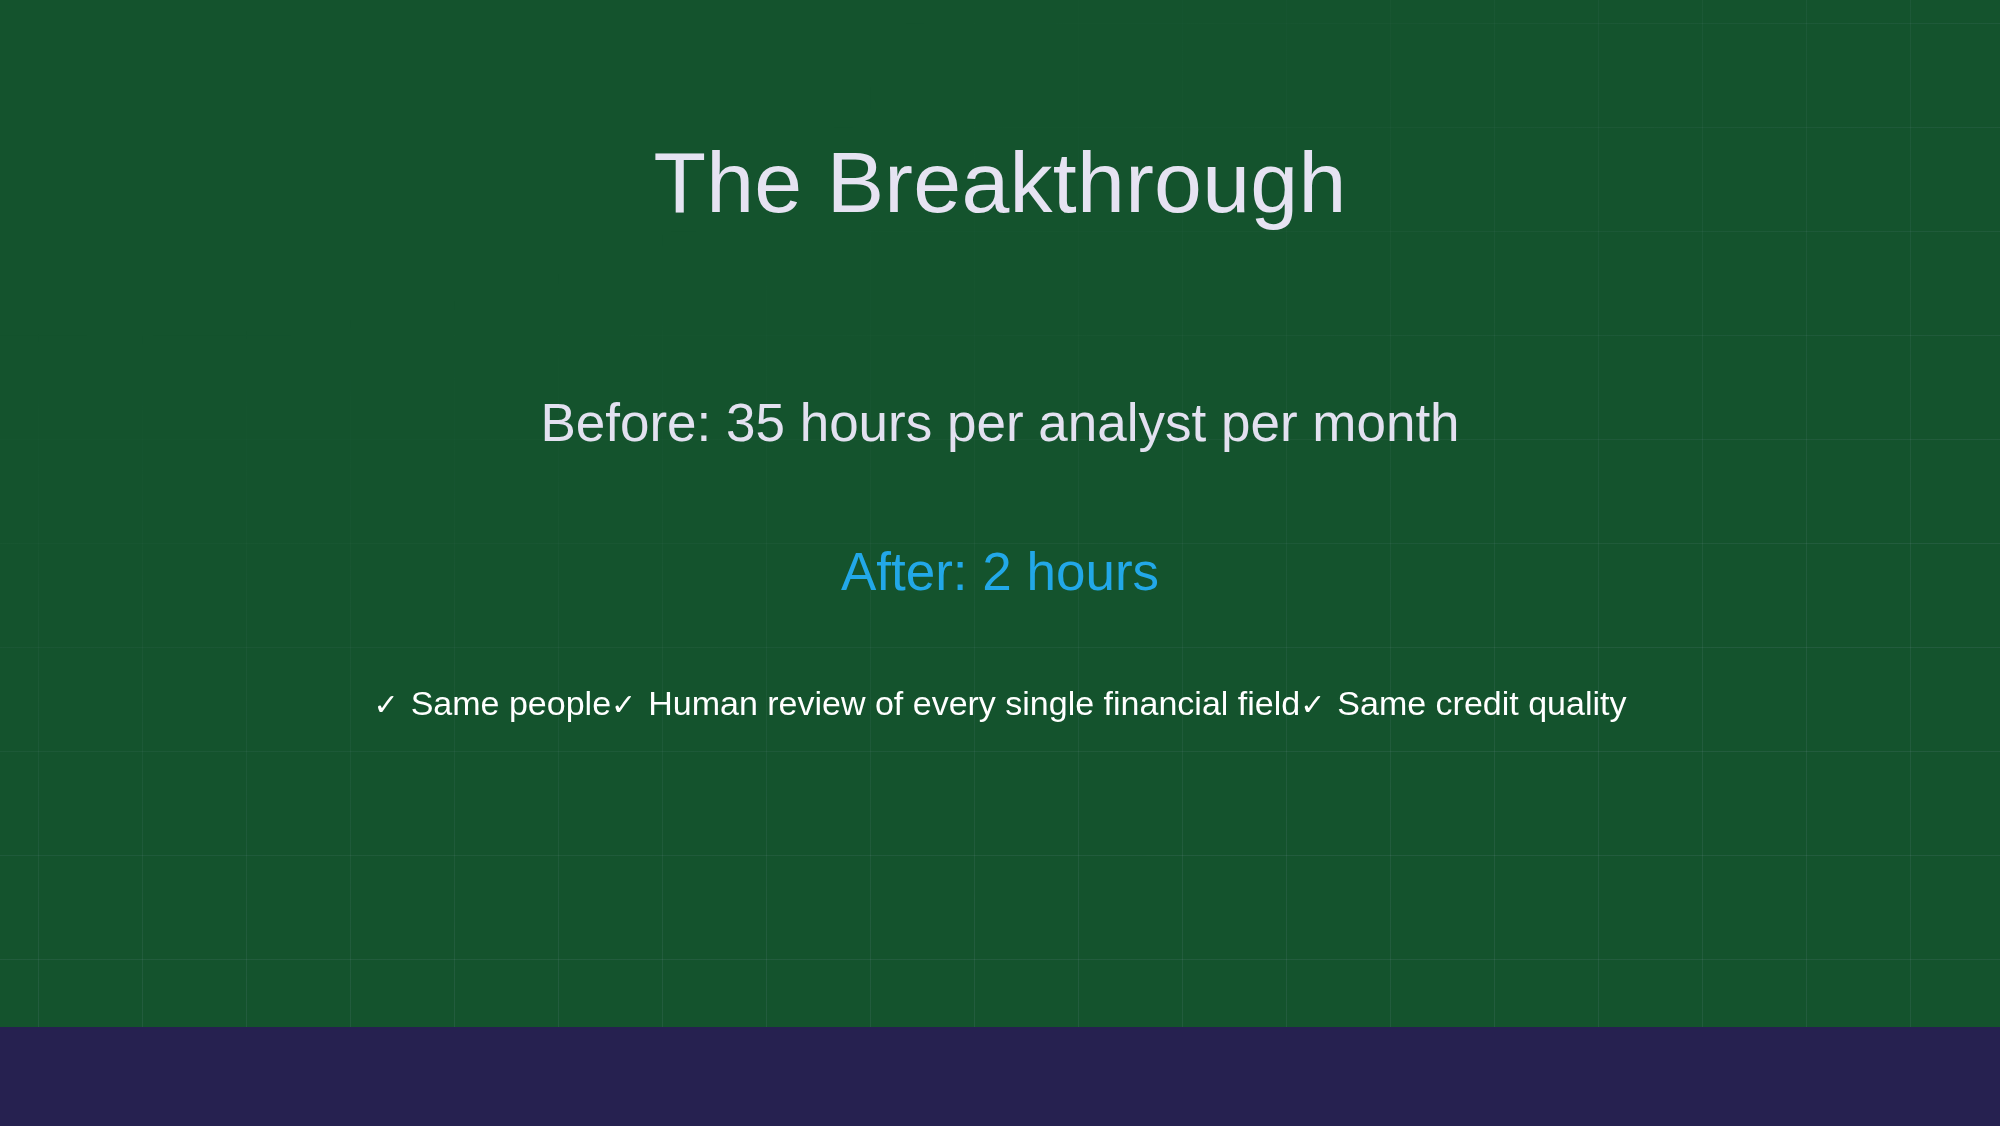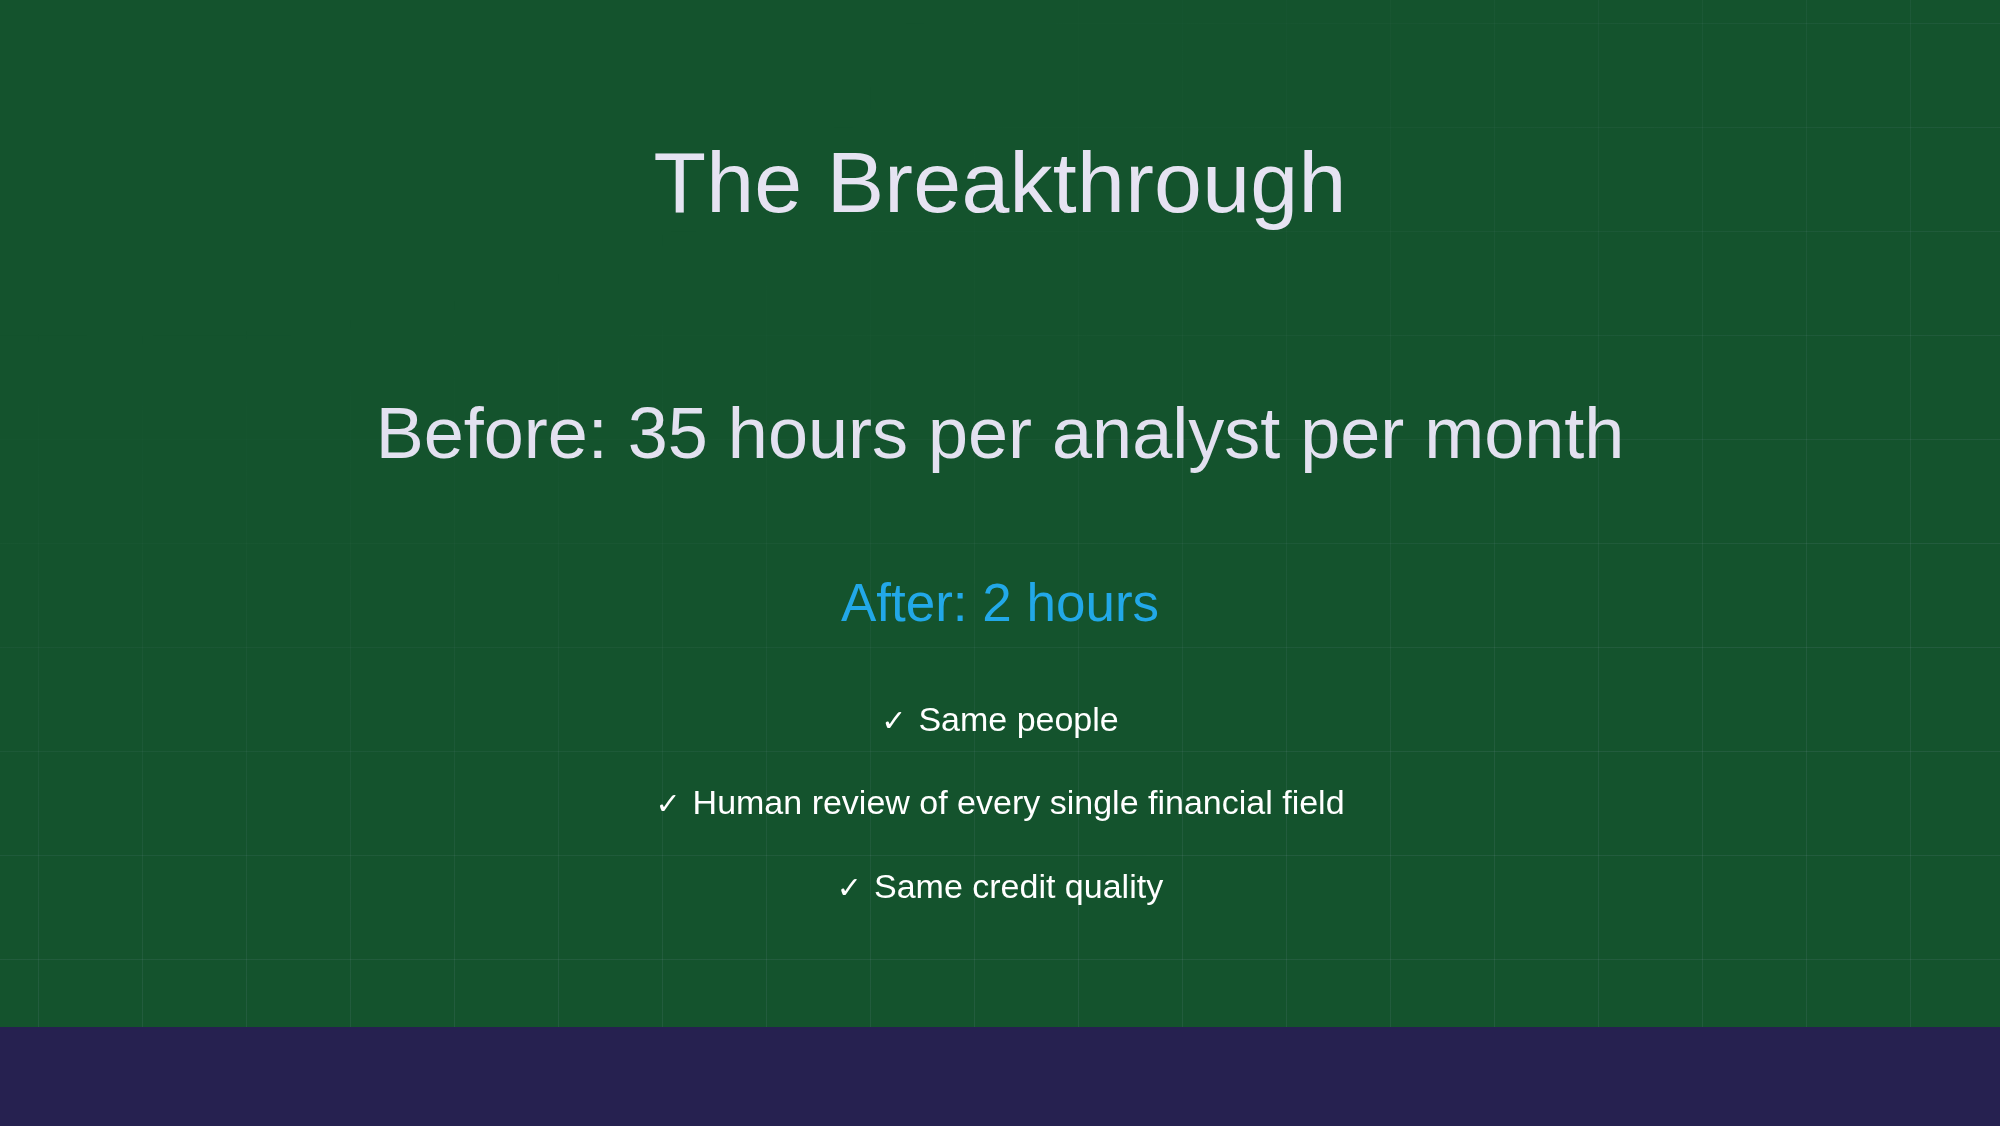--- a/index.html
+++ b/index.html
@@ -63,46 +63,46 @@
     padding: 0;
     font-size: 86px;
     font-weight: 400;
     line-height: 1.05;
     letter-spacing: 0.3px;
     color: #e6e3f2;
     margin-top: 137px;
   }
 
   #before-line {
-    margin: 15px;
+    margin: 4px;
     padding: 0;
-    font-size: 72px;
+    font-size: 53px;
     font-weight: 400;
     line-height: 1.1;
     color: #e3e1f0;
     margin-top: 167px;
   }
 
   #after-line {
-    margin: 0;
+    margin: 16px;
     padding: 0;
     font-size: 53px;
     font-weight: 400;
     line-height: 1.1;
     color: #22a8e8;
     margin-top: 86px;
   }
 
   #benefits-list {
     list-style: none;
     margin: 0;
     padding: 0;
     margin-top: 68px;
     display: flex;
-    flex-direction: column;
+    flex-direction: row;
   }
 
   #benefits-list li {
     font-size: 34px;
     font-weight: 400;
     line-height: 1.1;
     color: #ffffff;
     margin-bottom: 46px;
     white-space: nowrap;
   }

